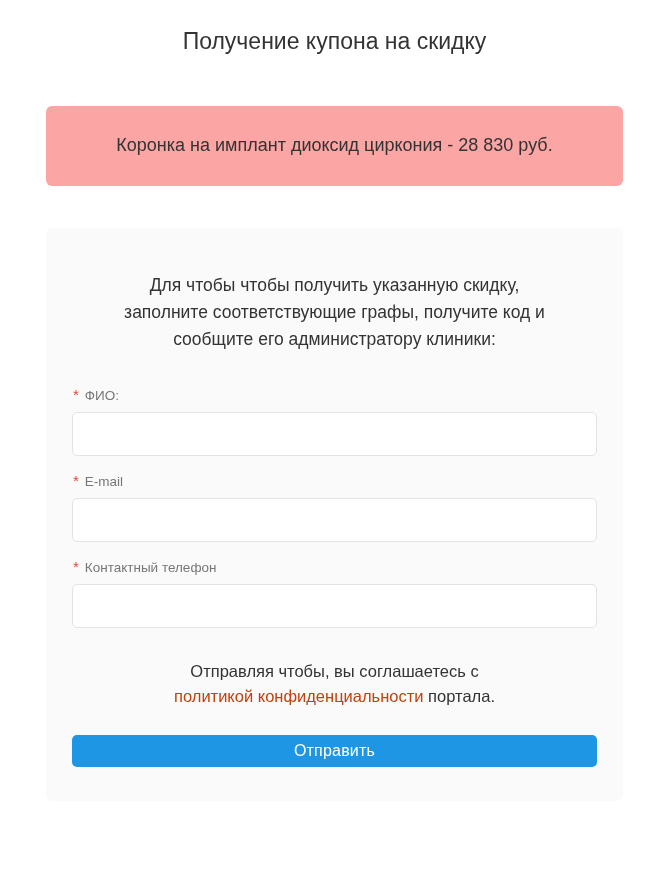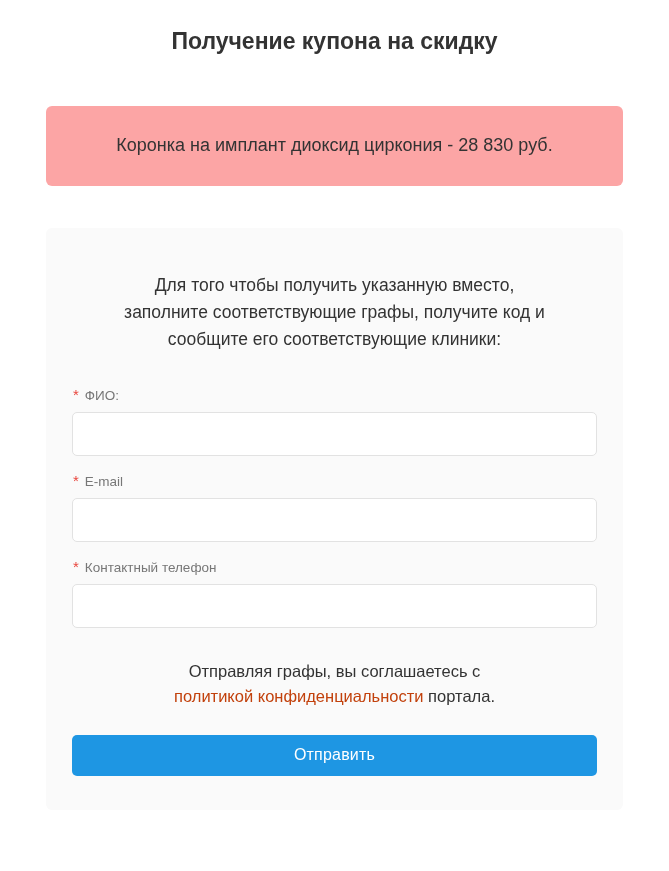--- a/index.html
+++ b/index.html
@@ -17,21 +17,21 @@
   .page {
     width: 669px;
     height: 871px;
     box-sizing: border-box;
     padding: 0;
     position: relative;
   }
   .page-title {
     text-align: center;
     font-size: 23px;
-    font-weight: bold;
+    font-weight: normal;
     color: #333333;
     margin: 0;
     padding: 27px 40px 0 40px;
     line-height: 1.3;
   }
   .offer-card {
     margin: 49px 46px 0 46px;
     background: #fca5a5;
     border-radius: 6px;
     padding: 26px 24px 28px 24px;
@@ -98,21 +98,21 @@
     color: #333333;
     margin: 31px 0 26px 0;
   }
   .consent a {
     color: #c2410c;
     text-decoration: none;
   }
   .submit-button {
     display: block;
     width: 100%;
-    height: 41px;
+    height: 32px;
     background: #1e96e3;
     border: none;
     border-radius: 5px;
     color: #ffffff;
     font-size: 16px;
     font-family: "Liberation Sans", sans-serif;
     cursor: pointer;
     letter-spacing: 0.2px;
   }
 </style>
@@ -125,23 +125,23 @@
 
   <div class="offer-card">
     <div class="offer-text">
       <div>Коронка на имплант диоксид циркония - 28 830 руб.</div>
     </div>
   </div>
 
   <div class="form-card">
 
     <p class="form-intro">
-      <span>Для того чтобы получить указанную вместо,</span><br>
+      <span>Для чтобы чтобы получить указанную скидку,</span><br>
       <span>заполните соответствующие графы, получите код и</span><br>
-      <span>сообщите его соответствующие клиники:</span>
+      <span>сообщите его администратору клиники:</span>
     </p>
 
     <div class="field">
       <div class="field-label">
         <span class="req-star">*</span>
         <span>ФИО:</span>
       </div>
       <input class="text-input" type="text" value="" style="">
     </div>
 
@@ -155,20 +155,20 @@
 
     <div class="field">
       <div class="field-label">
         <span class="req-star">*</span>
         <span>Контактный телефон</span>
       </div>
       <input class="text-input" type="text" value="" style="">
     </div>
 
     <p class="consent">
-      <span>Отправляя графы, вы соглашаетесь с</span><br>
+      <span>Отправляя чтобы, вы соглашаетесь с</span><br>
       <a href="#">политикой конфиденциальности</a><span> портала.</span>
     </p>
 
     <button class="submit-button" type="button">Отправить</button>
   </div>
 
 </div>
 
 </body></html>

